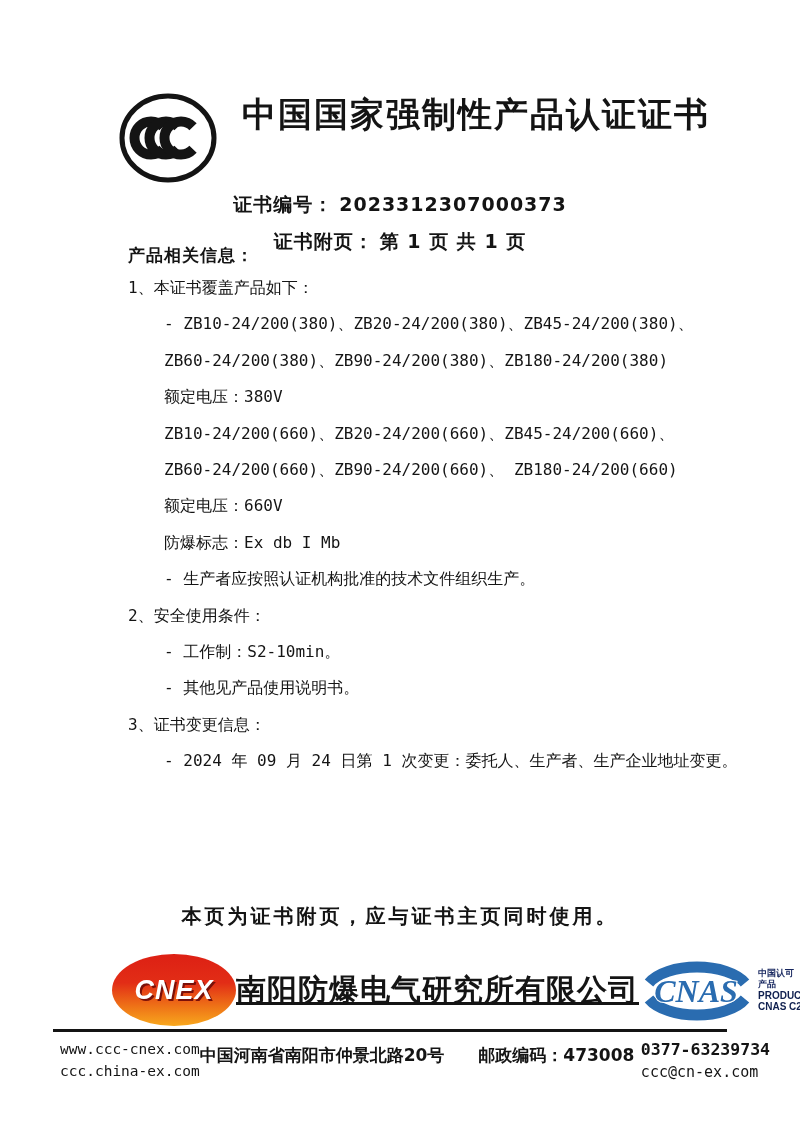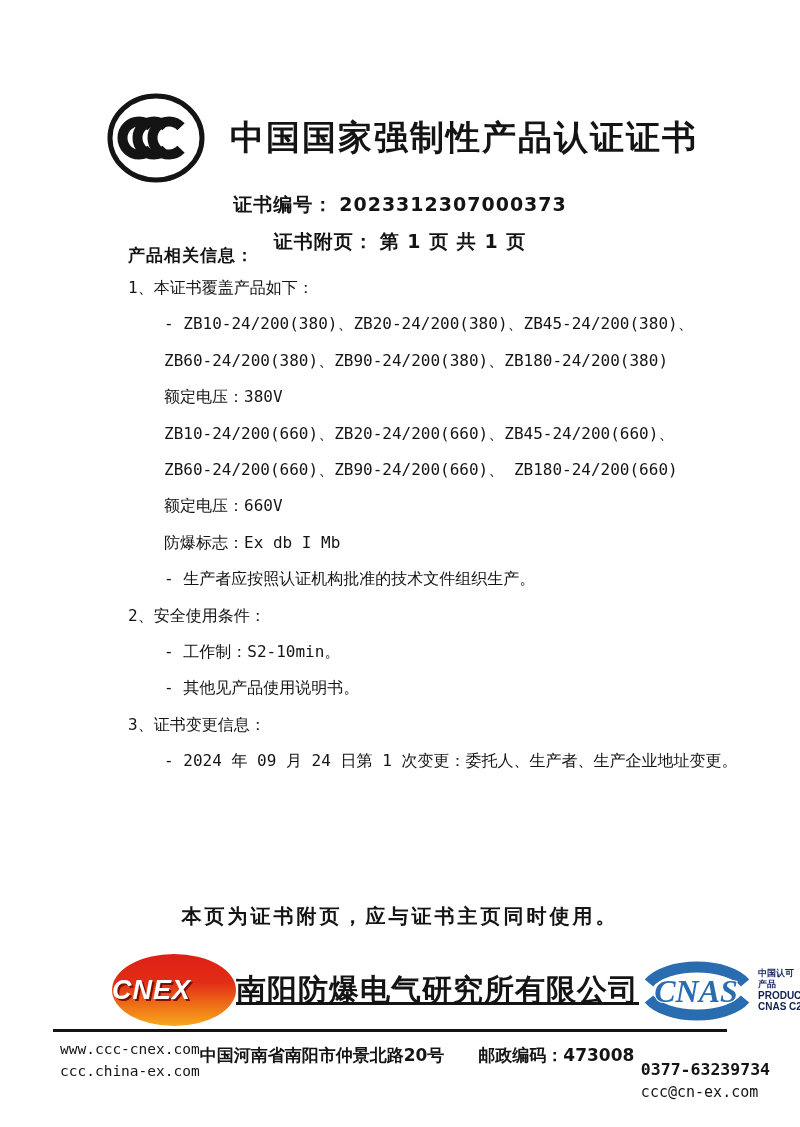--- a/index.html
+++ b/index.html
@@ -8,22 +8,22 @@
     position:relative;
     width:800px; height:1127px;
     margin:0 auto;
     background:#ffffff;
     color:#141414;
     font-family:"Liberation Sans", sans-serif;
     overflow:hidden;
   }
 
   
-  .header { position:absolute; top:92px; left:106px; right:60px;
-            display:flex; align-items:center; }
+  .header { position:absolute; top:92px; left:118px; right:60px;
+            display:flex; }
   .ccc-logo { flex:0 0 auto; }
   .doc-title {
     margin-left:24px;
     font-size:34px; font-weight:bold; letter-spacing:2px;
     font-family:"DejaVu Sans", sans-serif;
     white-space:nowrap;
   }
 
   
   .cert-meta { position:absolute; top:192px; left:0; width:100%; text-align:center; }
@@ -43,21 +43,21 @@
                  text-align:center; font-size:20px; letter-spacing:3px;
                  font-family:"DejaVu Sans Mono","DejaVu Sans", sans-serif;font-weight:bold; }
 
   
   .issuer-row { position:absolute; top:954px; left:112px; right:34px;
                 display:flex; align-items:center; }
   .cnex-logo {
     flex:0 0 auto;
     width:124px; height:72px; border-radius:50%;
     background:linear-gradient(180deg,#dd2014 0%,#e22d16 40%,#ee7117 72%,#f8a81d 100%);
-    display:flex; align-items:center; justify-content:flex-start;
+    display:flex; align-items:center; justify-content:center;
   }
   .cnex-text { color:#ffffff; font-weight:bold; font-style:italic;
                font-size:27px; letter-spacing:1px;
                text-shadow:2px 2px 0 #7a1008; font-family:"Liberation Sans",sans-serif; }
   .issuer-name { flex:1 1 auto; text-align:center;
                  font-size:30px; font-weight:bold; letter-spacing:1px;
                  font-family:"DejaVu Sans", sans-serif; white-space:nowrap;text-decoration:underline; }
   .cnas-box { flex:0 0 auto; display:flex; align-items:center; }
   .cnas-side { margin-left:5px; line-height:11px; }
   .cnas-side .s1 { font-size:9px; font-weight:bold; color:#15255e; }
@@ -68,21 +68,21 @@
   
   .divider { position:absolute; top:1029px; left:53px; width:674px; height:3px; background:#141414; }
   .contact-row { position:absolute; top:1038px; left:60px; right:30px;
                  display:flex; align-items:flex-start; }
   .contact-web { font-family:"DejaVu Sans Mono", monospace; font-size:14.5px; line-height:22px; white-space:nowrap; }
   .contact-mid { flex:1 1 auto; text-align:left; margin-top:6px;
                  font-size:17px; font-weight:bold; white-space:nowrap;
                  font-family:"DejaVu Sans", sans-serif; }
   .contact-mid .gap { display:inline-block; width:34px; }
   .contact-right { text-align:left; font-family:"DejaVu Sans Mono", monospace;
-                   font-size:15px; line-height:23px; white-space:nowrap;margin-top:20px; }
+                   font-size:15px; line-height:23px; white-space:nowrap; }
   .contact-right .phone { font-size:16.5px; font-weight:bold; }
 </style>
 </head>
 <body>
 
 <div class="page">
 
   <div class="header">
     <svg class="ccc-logo" width="100" height="92" viewBox="0 0 100 92" aria-hidden="true">
       <ellipse cx="50" cy="46" rx="46" ry="42" fill="none" stroke="#141414" stroke-width="5"></ellipse>

